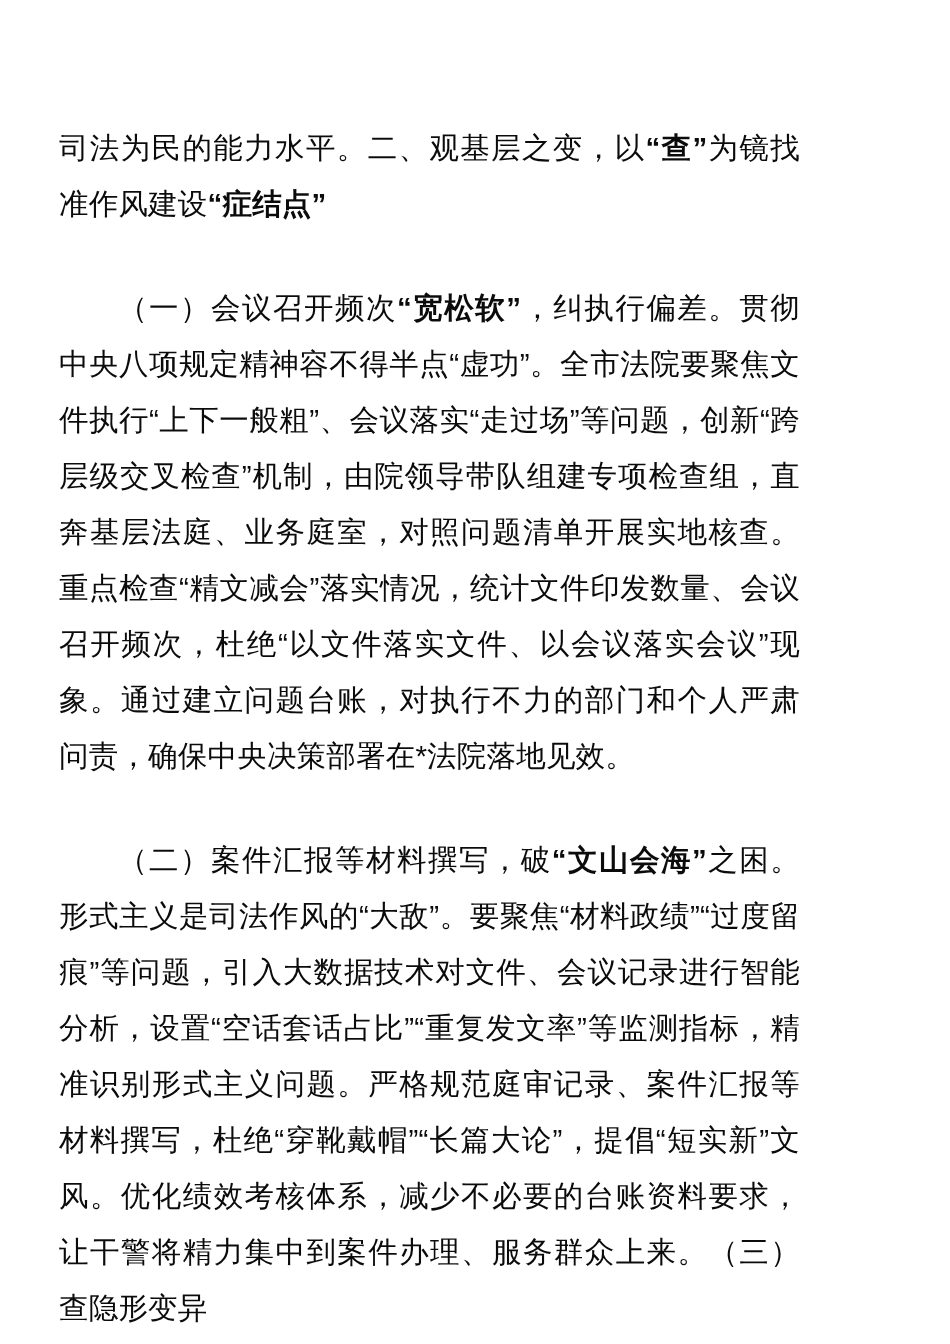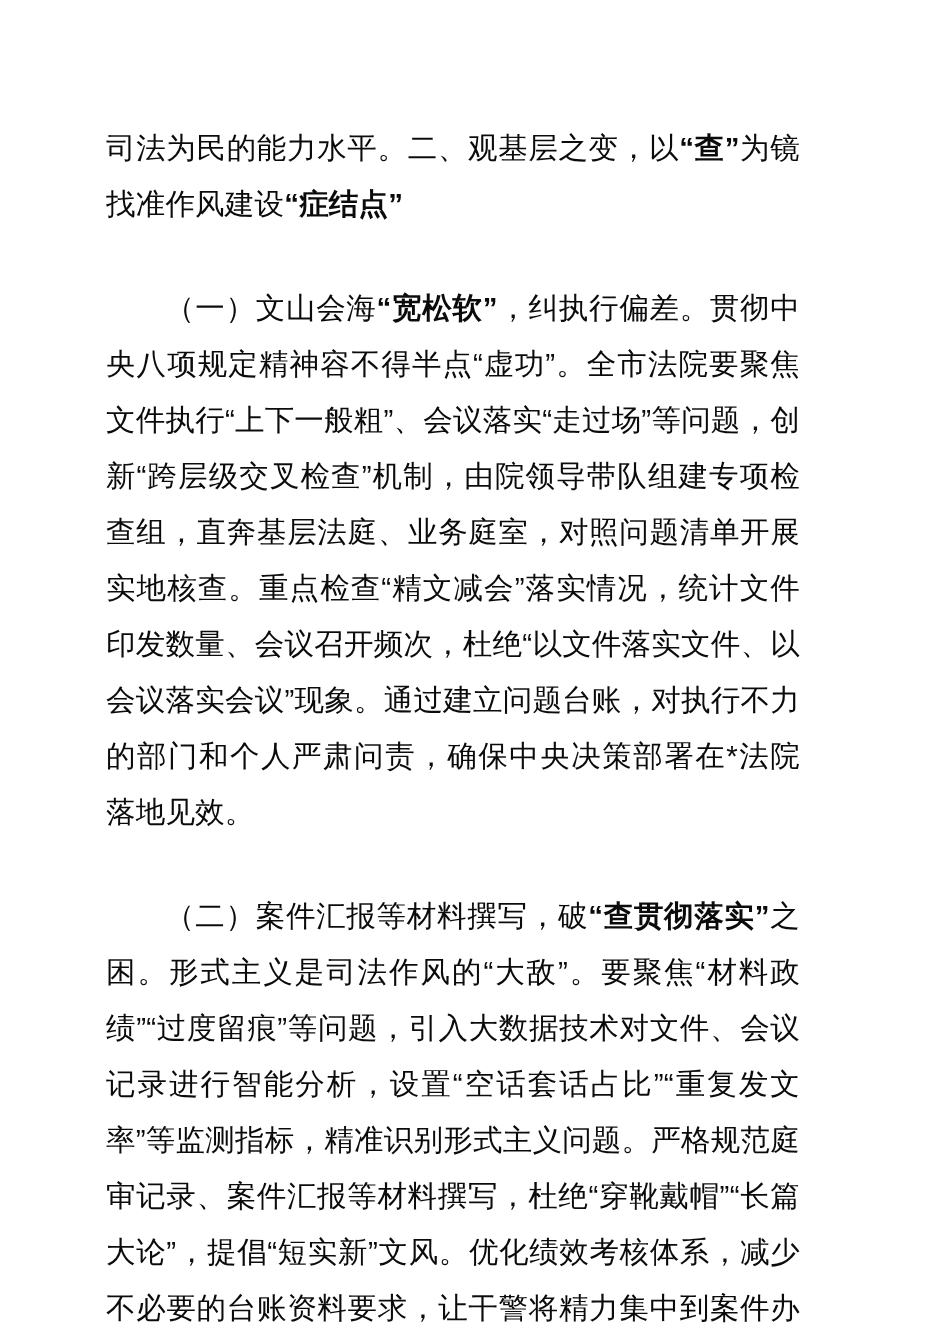--- a/index.html
+++ b/index.html
@@ -9,21 +9,21 @@
   }
   body {
     font-family: "Liberation Sans", "DejaVu Sans", sans-serif;
   }
   .page {
     position: relative;
     width: 950px;
     height: 1344px;
     background: #ffffff;
     box-sizing: border-box;
-    padding: 120px 150px 60px 106px;
+    padding: 120px 150px 60px 59px;
     overflow: hidden;
   }
   .doc-body {
     font-size: 29.5px;
     line-height: 56px;
     color: #0b0b0b;
     letter-spacing: 0.2px;
     text-align: justify;
     text-justify: inter-ideograph;
   }
@@ -40,16 +40,16 @@
   b, .bold {
     font-weight: 700;
   }
 </style>
 </head>
 <body>
 
 <div class="page">
   <div class="doc-body">
     <p class="para"><span>司法为民的能力水平。二、观基层之变，以</span><span class="bold">“查”</span><span>为镜找准作风建设</span><span class="bold">“症结点”</span></p>
-    <p class="para indent"><span>（一）文山会海</span><span class="bold">“宽松软”</span><span>，纠执行偏差。贯彻中央八项规定精神容不得半点“虚功”。全市法院要聚焦文件执行“上下一般粗”、会议落实“走过场”等问题，创新“跨层级交叉检查”机制，由院领导带队组建专项检查组，直奔基层法庭、业务庭室，对照问题清单开展实地核查。重点检查“精文减会”落实情况，统计文件印发数量、会议召开频次，杜绝“以文件落实文件、以会议落实会议”现象。通过建立问题台账，对执行不力的部门和个人严肃问责，确保中央决策部署在*法院落地见效。</span></p>
-    <p class="para indent"><span>（二）案件汇报等材料撰写，破</span><span class="bold">“查贯彻落实”</span><span>之困。形式主义是司法作风的“大敌”。要聚焦“材料政绩”“过度留痕”等问题，引入大数据技术对文件、会议记录进行智能分析，设置“空话套话占比”“重复发文率”等监测指标，精准识别形式主义问题。严格规范庭审记录、案件汇报等材料撰写，杜绝“穿靴戴帽”“长篇大论”，提倡“短实新”文风。优化绩效考核体系，减少不必要的台账资料要求，让干警将精力集中到案件办理、服务群众上来。（三）查隐形变异</span></p>
+    <p class="para indent"><span>（一）会议召开频次</span><span class="bold">“宽松软”</span><span>，纠执行偏差。贯彻中央八项规定精神容不得半点“虚功”。全市法院要聚焦文件执行“上下一般粗”、会议落实“走过场”等问题，创新“跨层级交叉检查”机制，由院领导带队组建专项检查组，直奔基层法庭、业务庭室，对照问题清单开展实地核查。重点检查“精文减会”落实情况，统计文件印发数量、会议召开频次，杜绝“以文件落实文件、以会议落实会议”现象。通过建立问题台账，对执行不力的部门和个人严肃问责，确保中央决策部署在*法院落地见效。</span></p>
+    <p class="para indent"><span>（二）案件汇报等材料撰写，破</span><span class="bold">“文山会海”</span><span>之困。形式主义是司法作风的“大敌”。要聚焦“材料政绩”“过度留痕”等问题，引入大数据技术对文件、会议记录进行智能分析，设置“空话套话占比”“重复发文率”等监测指标，精准识别形式主义问题。严格规范庭审记录、案件汇报等材料撰写，杜绝“穿靴戴帽”“长篇大论”，提倡“短实新”文风。优化绩效考核体系，减少不必要的台账资料要求，让干警将精力集中到案件办理、服务群众上来。（三）查隐形变异</span></p>
   </div>
 </div>
 
 </body></html>

